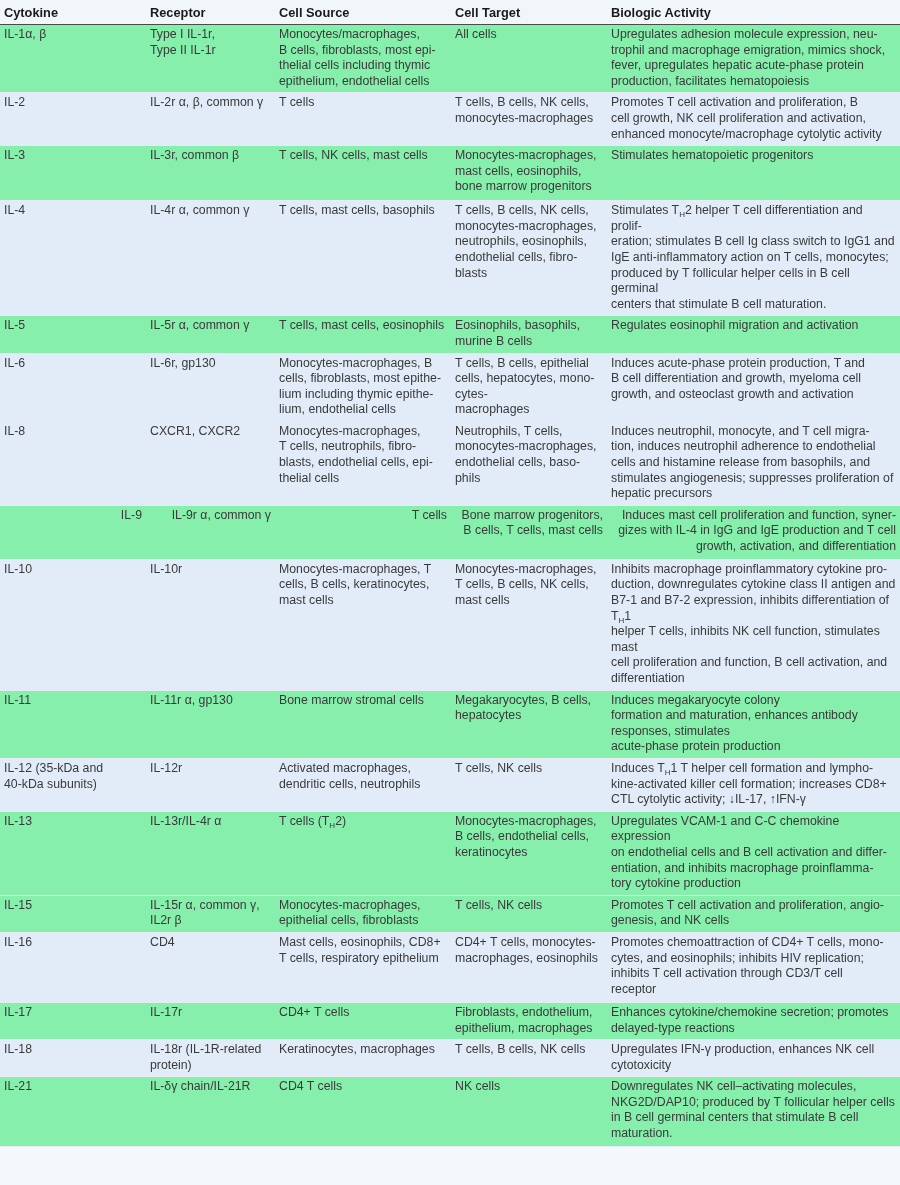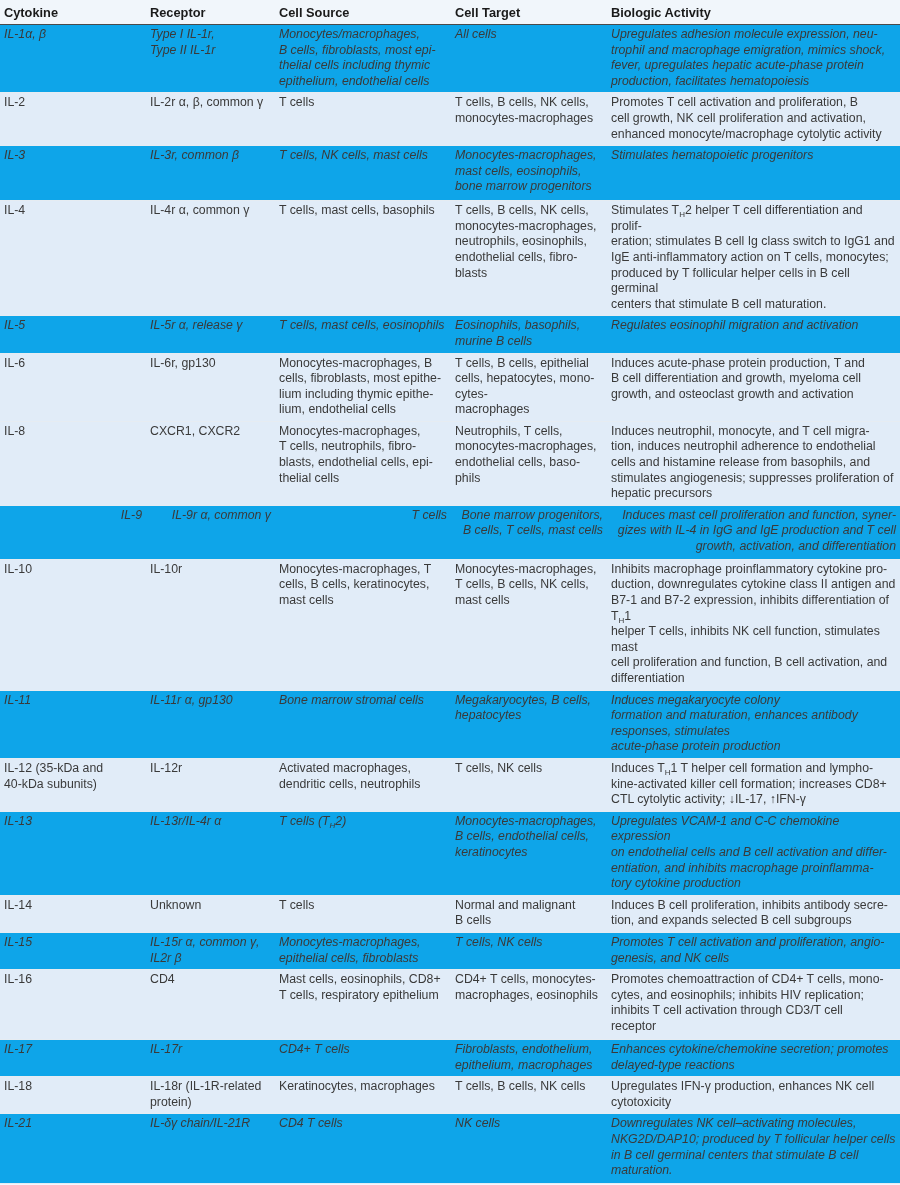--- a/index.html
+++ b/index.html
@@ -31,21 +31,21 @@
     border-bottom: 1.5px solid #4a4a4a;
     height: 16px;
     vertical-align: top;
   }
   tbody td {
     vertical-align: top;
     padding: 2px 4px 3px 4px;
     white-space: pre-line;
   }
   tbody tr { border-bottom: 1.5px solid #e6ecf2; }
-  tbody tr.odd { background: #0ea5e9; font-style: italic; }
+  tbody tr.odd { background: #86efac; }
   tbody tr.even { background: #e1ecf8; }
   td:first-child, th:first-child { padding-left: 4px; }
   sub { font-size: 8px; vertical-align: -3px; line-height: 0; }
 </style>
 </head>
 <body>
 
 <table>
   <colgroup>
     <col class="c1">
@@ -107,21 +107,21 @@
 endothelial cells, fibro-
 blasts</td>
         <td>Stimulates T<sub>H</sub>2 helper T cell differentiation and prolif-
 eration; stimulates B cell Ig class switch to IgG1 and
 IgE anti-inflammatory action on T cells, monocytes;
 produced by T follicular helper cells in B cell germinal
 centers that stimulate B cell maturation.</td>
       </tr>
       <tr class="odd" style="height: 34px;">
         <td>IL-5</td>
-        <td>IL-5r α, release γ</td>
+        <td>IL-5r α, common γ</td>
         <td>T cells, mast cells, eosinophils</td>
         <td>Eosinophils, basophils,
 murine B cells</td>
         <td>Regulates eosinophil migration and activation</td>
       </tr>
       <tr class="even" style="height: 68px;">
         <td>IL-6</td>
         <td>IL-6r, gp130</td>
         <td>Monocytes-macrophages, B
 cells, fibroblasts, most epithe-
@@ -205,29 +205,20 @@
         <td>IL-13r/IL-4r α</td>
         <td>T cells (T<sub>H</sub>2)</td>
         <td>Monocytes-macrophages,
 B cells, endothelial cells,
 keratinocytes</td>
         <td>Upregulates VCAM-1 and C-C chemokine expression
 on endothelial cells and B cell activation and differ-
 entiation, and inhibits macrophage proinflamma-
 tory cytokine production</td>
       </tr>
-      <tr class="even" style="height: 36px;">
-        <td>IL-14</td>
-        <td>Unknown</td>
-        <td>T cells</td>
-        <td>Normal and malignant
-B cells</td>
-        <td>Induces B cell proliferation, inhibits antibody secre-
-tion, and expands selected B cell subgroups</td>
-      </tr>
       <tr class="odd" style="height: 34px;">
         <td>IL-15</td>
         <td>IL-15r α, common γ,
 IL2r β</td>
         <td>Monocytes-macrophages,
 epithelial cells, fibroblasts</td>
         <td>T cells, NK cells</td>
         <td>Promotes T cell activation and proliferation, angio-
 genesis, and NK cells</td>
       </tr>

